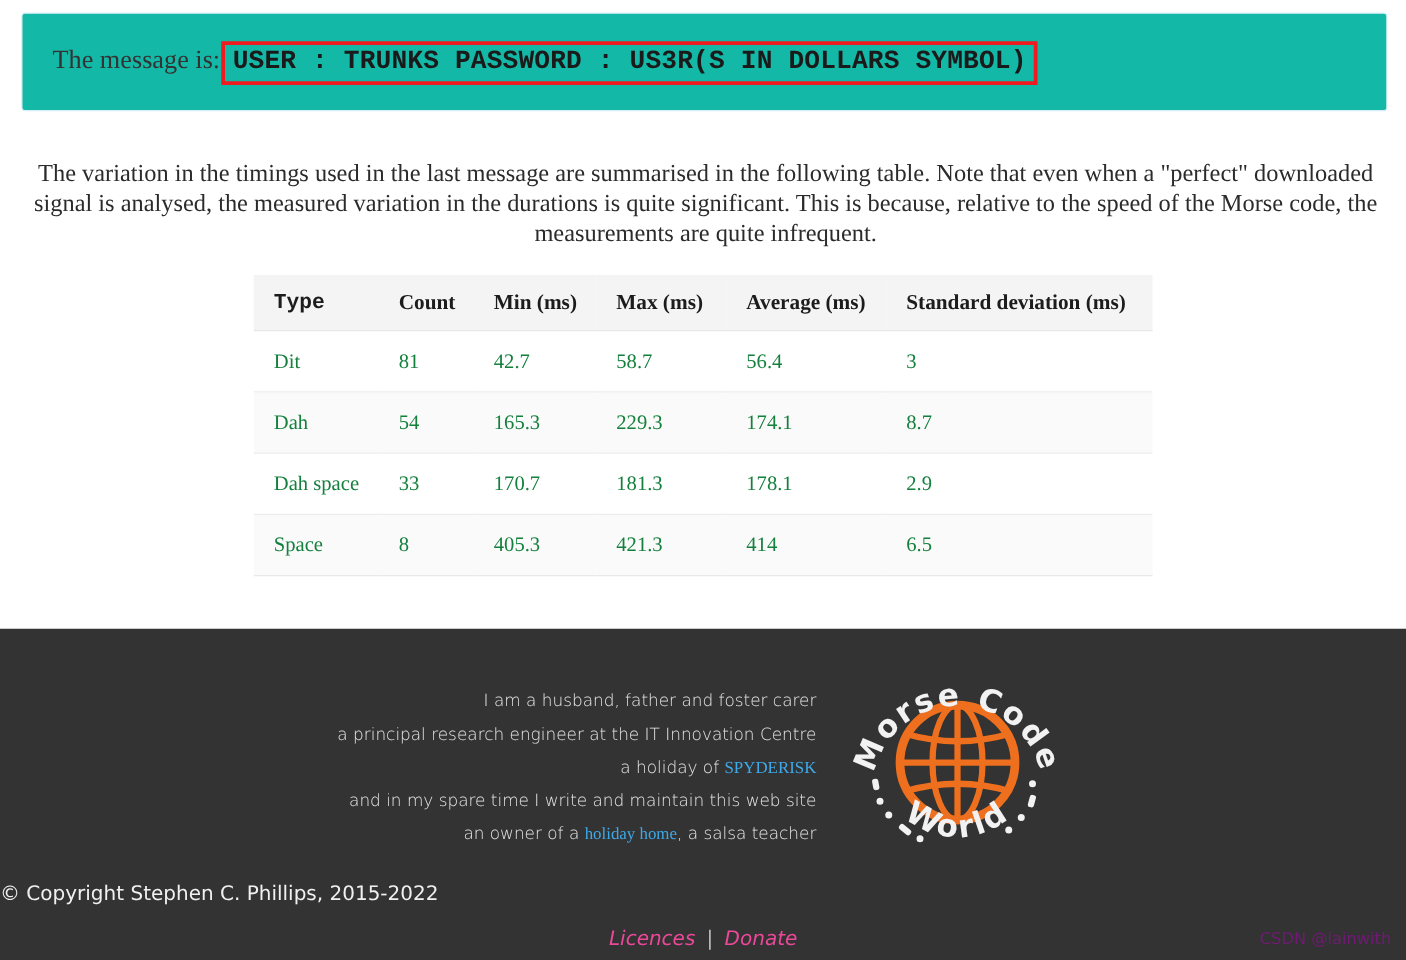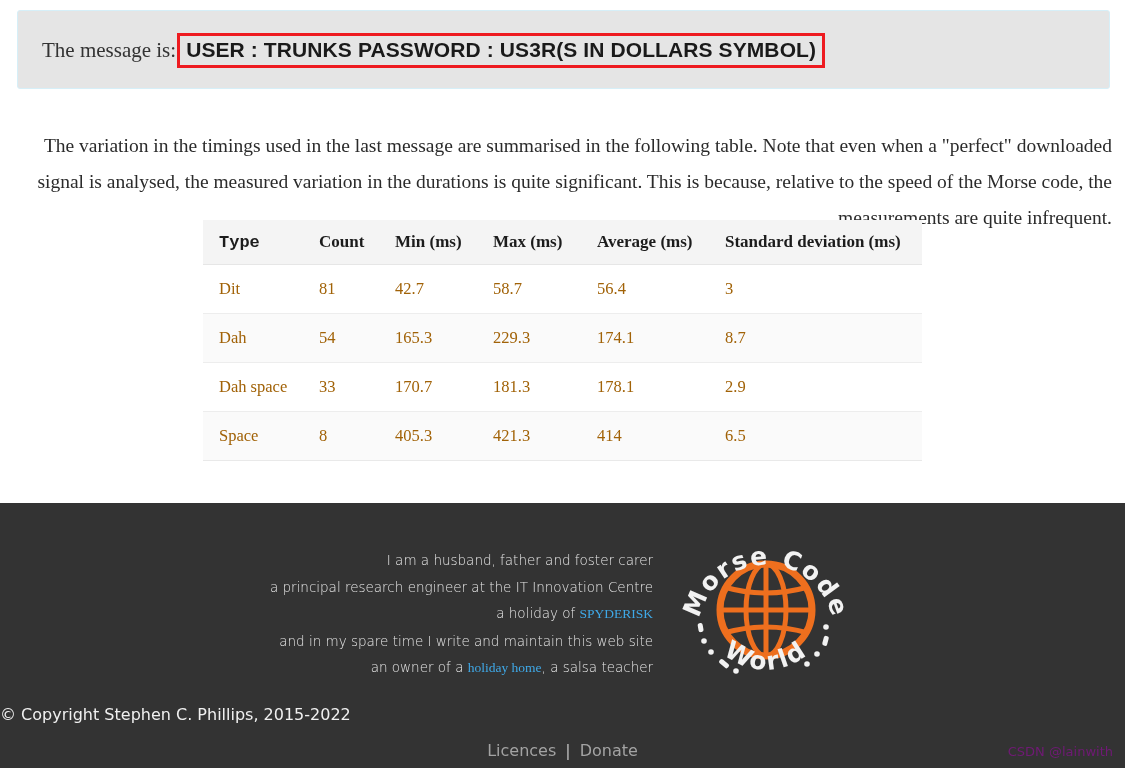--- a/index.html
+++ b/index.html
@@ -9,21 +9,21 @@
     background: #ffffff;
     font-family: "Liberation Serif", "DejaVu Serif", serif;
     overflow: hidden;
   }
 
   
   .alert-box {
     position: absolute;
     left: 17px; top: 10px;
     width: 1093px; height: 79px;
-    background: #e5e5e5;
+    background: #14b8a6;
     border: 1px solid #d6eff8;
     border-radius: 3px;
   }
   .alert-inner {
     position: absolute;
     left: 24px; top: 22px;
     display: flex;
     align-items: baseline;
     white-space: nowrap;
   }
@@ -34,32 +34,32 @@
   }
   .alert-message {
     font-size: 21px;
     font-weight: bold;
     color: #1a1a1a;
     letter-spacing: 0.1px;
     border: 3px solid #ee1b20;
     padding: 2px 6px 3px 6px;
     margin-left: 1px;
     line-height: 1.15;
-    font-family: Liberation Sans, sans-serif;
+    font-family: Liberation Mono, monospace;
   }
 
   
   .para {
     position: absolute;
     left: 17px; top: 108px;
     width: 1095px;
     font-size: 19.5px;
-    line-height: 36px;
+    line-height: 24px;
     color: #2b2b2b;
-    text-align: right;
+    text-align: center;
   }
 
   
   .stats-wrap {
     position: absolute;
     left: 203px; top: 220px;
     width: 719px;
   }
   table.stats {
     border-collapse: collapse;
@@ -74,21 +74,21 @@
     font-size: 17px;
     color: #1c1c1c;
     padding: 12px 10px 12px 16px;
     border-bottom: 1px solid #e6e6e6;
     white-space: nowrap;
   }
   table.stats tbody td {
     padding: 14px 10px 14px 16px;
     border-bottom: 1px solid #ededed;
     white-space: nowrap;
-    color: #a16207;
+    color: #15803d;
   }
   table.stats tbody tr:nth-child(even) { background: #fafafa; }
   table.stats tbody tr:nth-child(odd)  { background: #ffffff; }
   table.stats tbody tr:last-child td { border-bottom: 1px solid #e9e9e9; }
   .col-type  { width: 100px; font-family: Liberation Mono, monospace; }
   .col-count { width: 76px; }
   .col-min   { width: 98px; }
   .col-max   { width: 104px; }
   .col-avg   { width: 128px; }
   .col-sd    { width: auto; }
@@ -138,21 +138,21 @@
     color: #f0f0f0;
     font-weight: 400;
   }
   .footer-links {
     position: absolute;
     left: 0; top: 238px;
     width: 1125px;
     text-align: center;
     font-size: 16px;
   }
-  .footer-links a { color: #a3a3a3; text-decoration: none; }
+  .footer-links a { color: #ec4899; text-decoration: none; font-style: italic; }
   .sep { color: #bdbdbd; padding: 0 9px; }
 
   .watermark {
     position: absolute;
     right: 12px; top: 744px;
     font-family: "DejaVu Sans", "Liberation Sans", sans-serif;
     font-size: 13px;
     color: #701a75;
   }
 </style>

